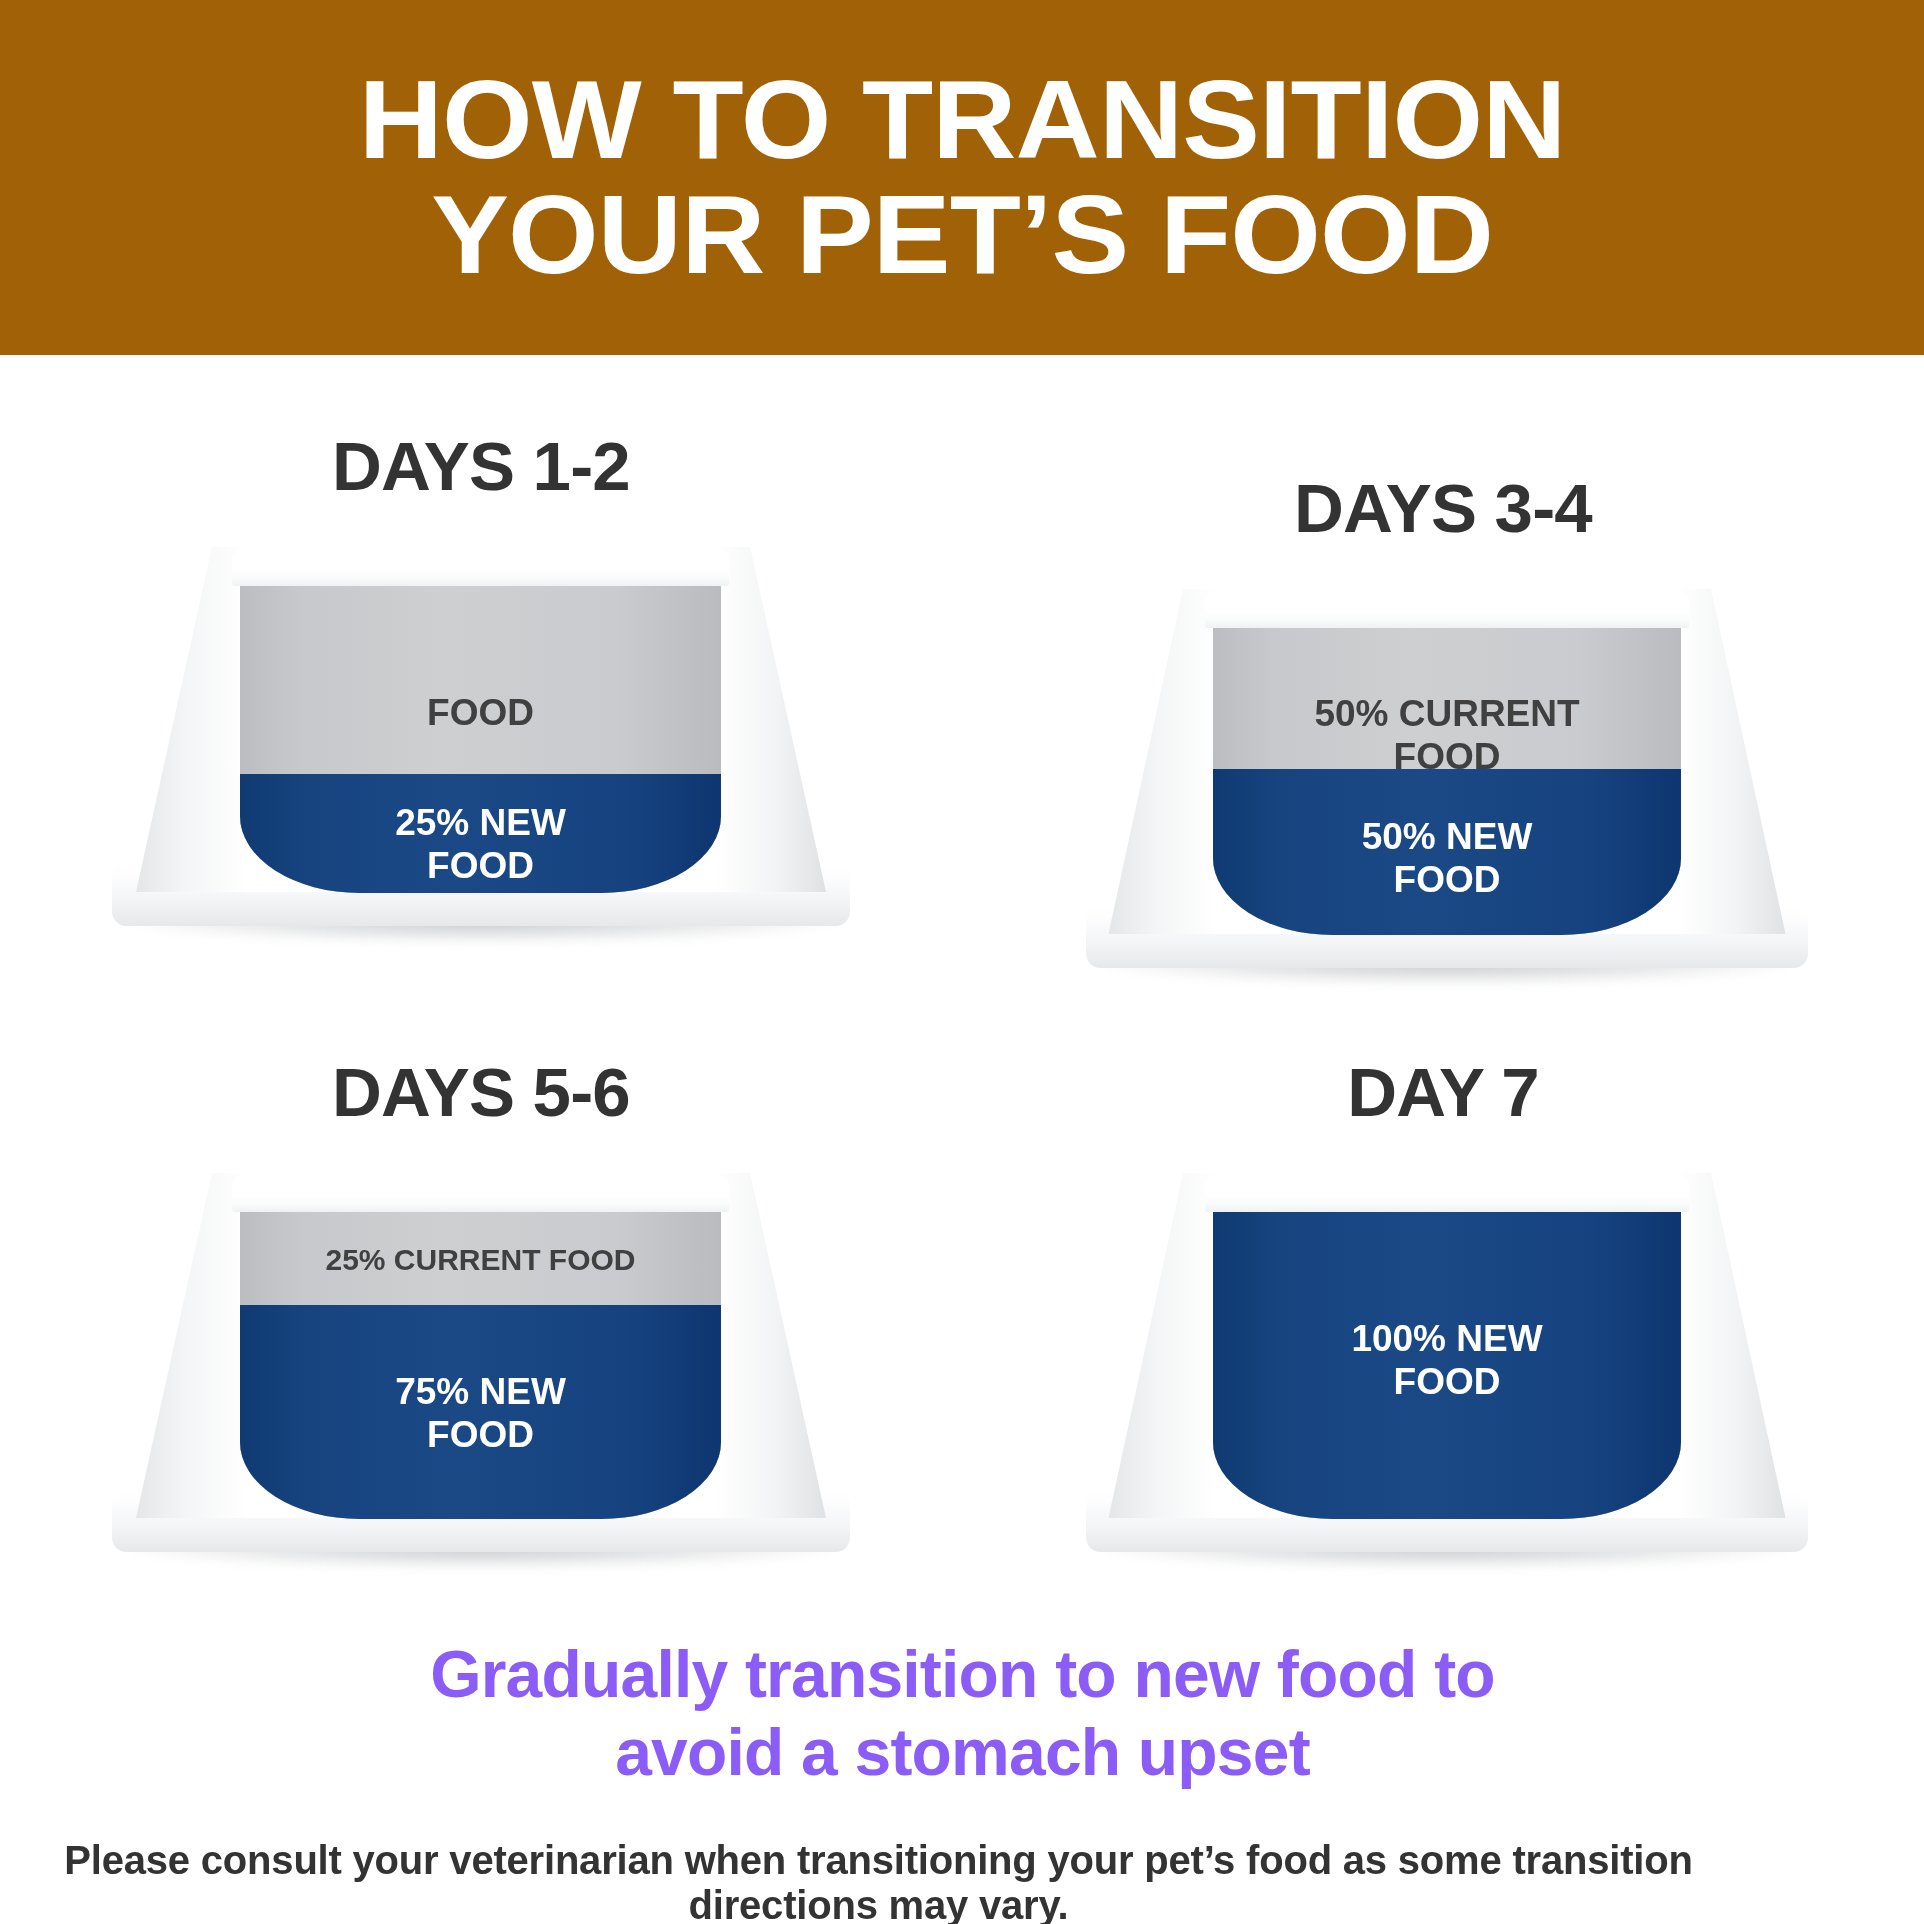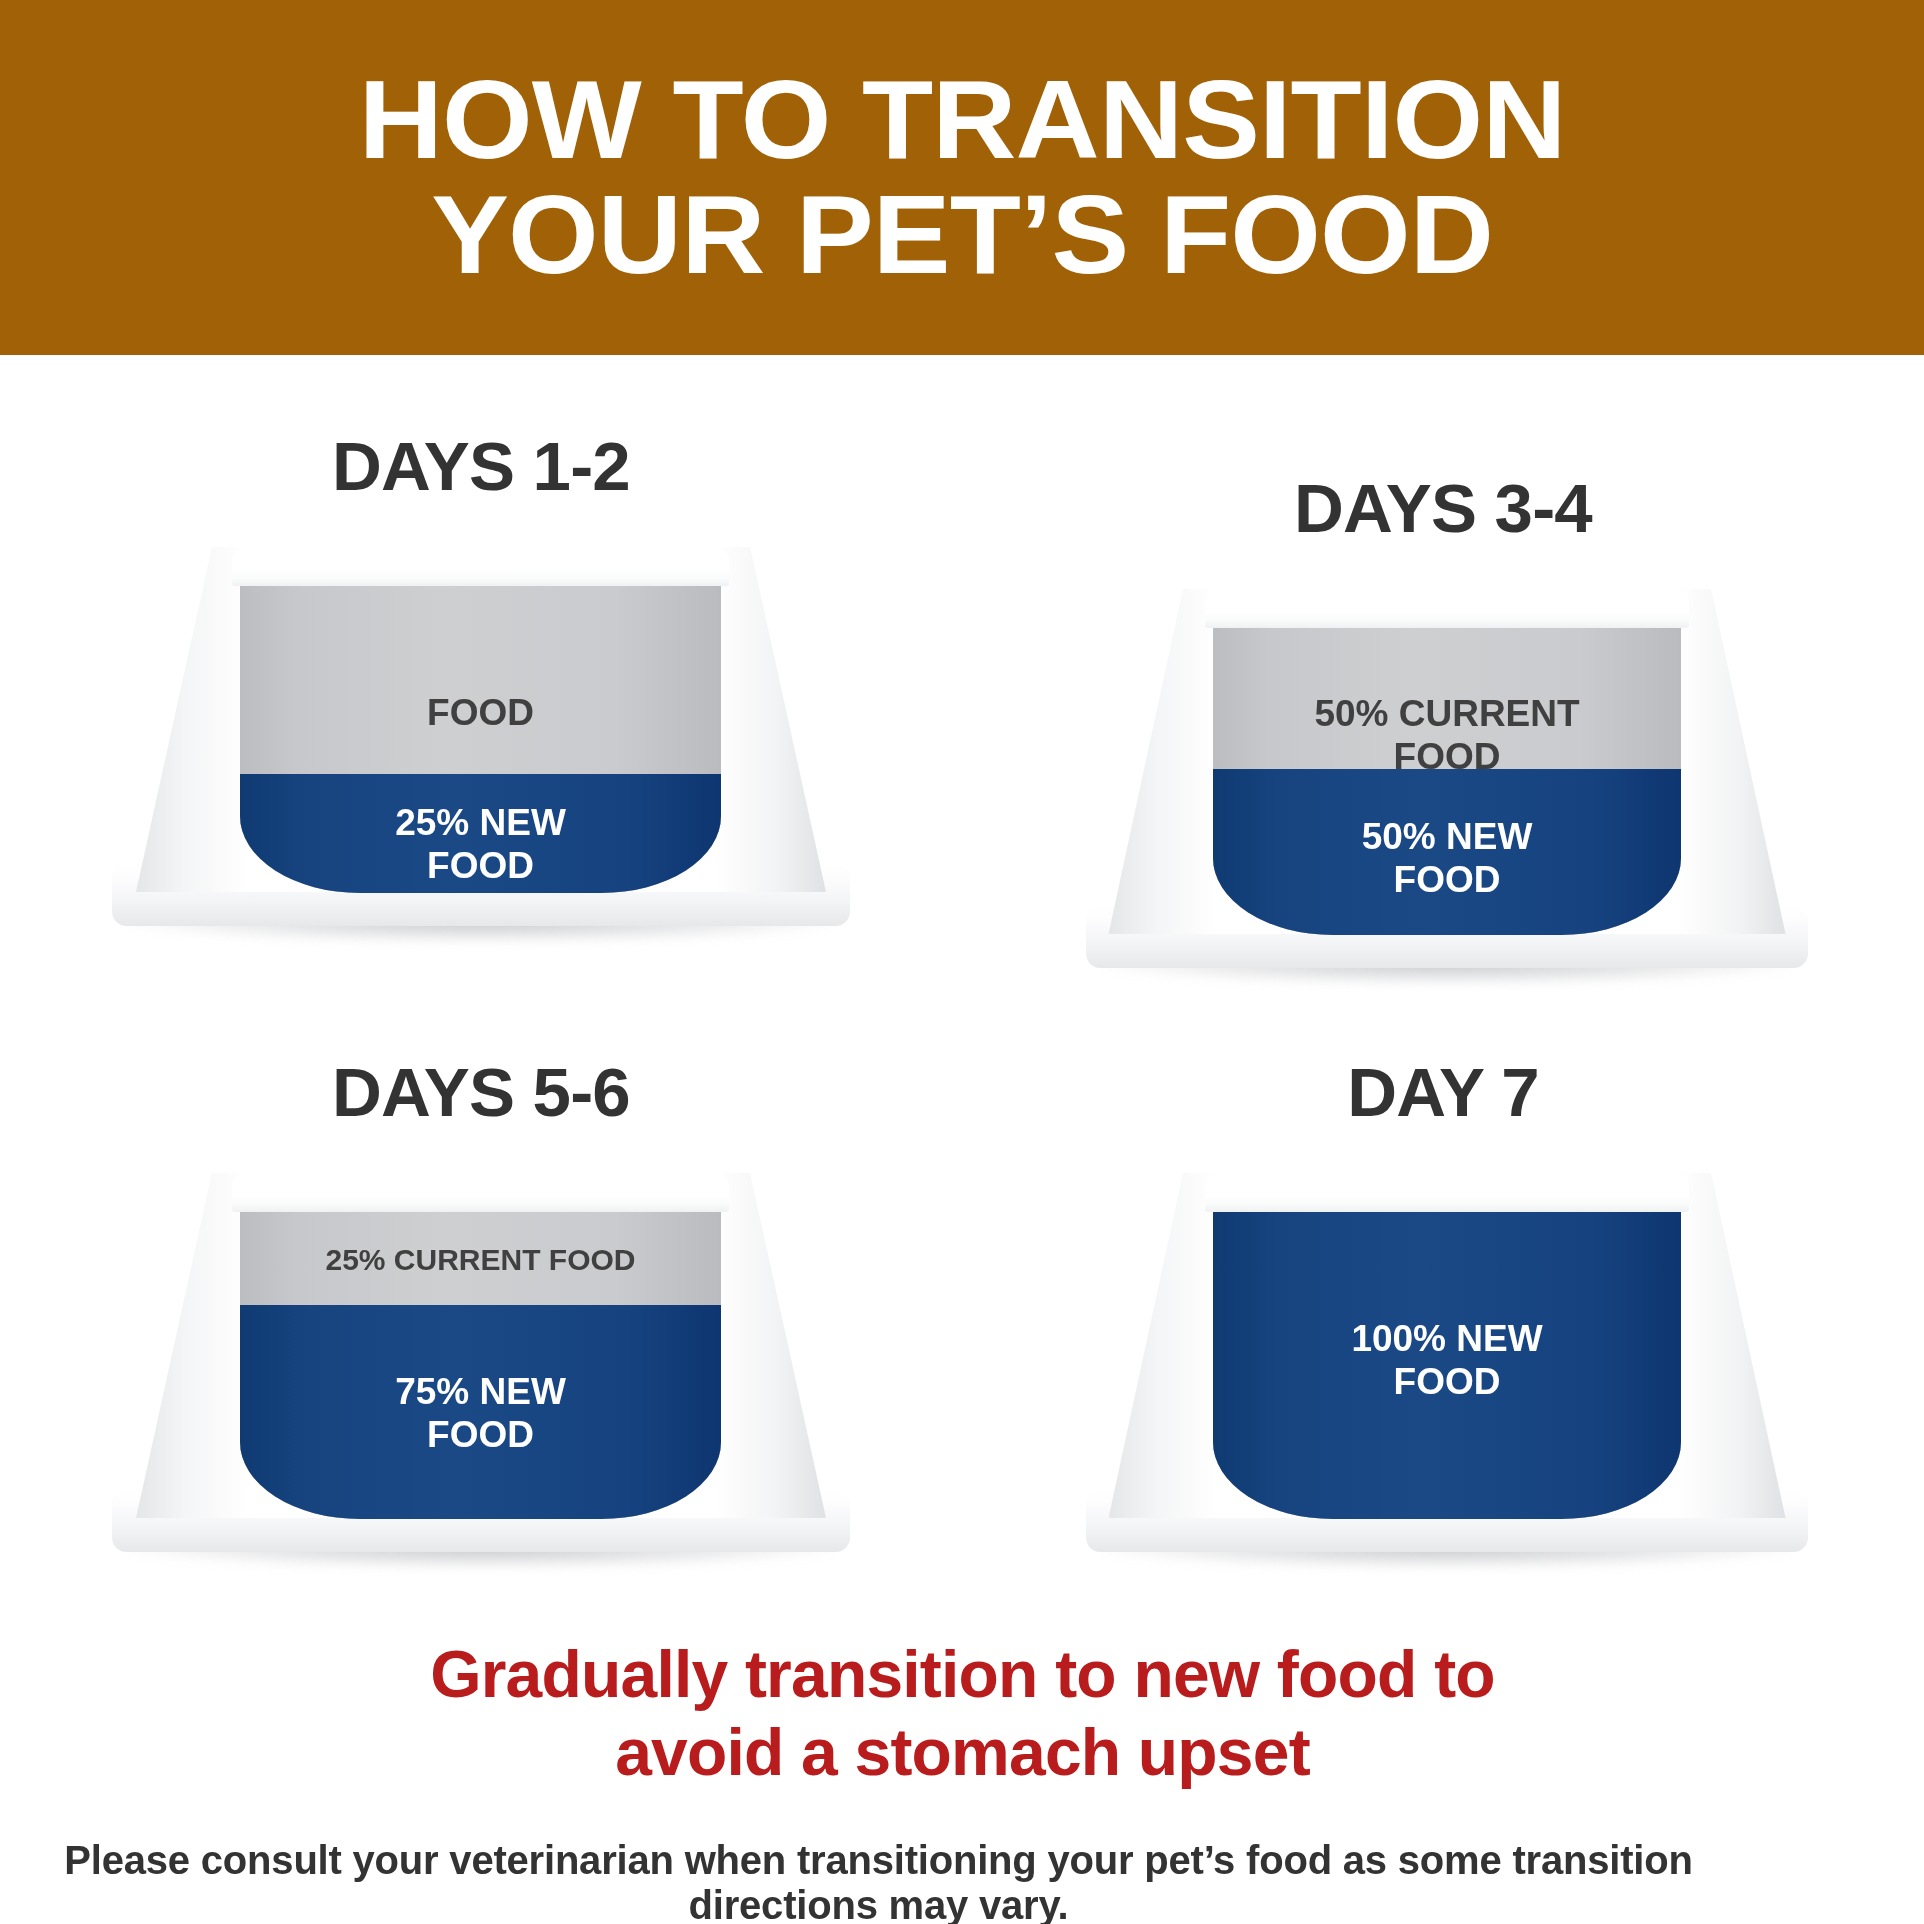--- a/index.html
+++ b/index.html
@@ -229,21 +229,21 @@
 
   
   .tagline {
     position: absolute;
     left: 0;
     top: 1636px;
     width: 1925px;
     text-align: center;
     font-size: 66px;
     font-weight: 700;
-    color: #b91c1c;
+    color: #8b5cf6;
     line-height: 1.18;
     letter-spacing: -0.8px;
   }
   .tagline .ln { display: block; }
 
   .disclaimer {
     position: absolute;
     left: 0;
     top: 1838px;
     width: 1757px;

